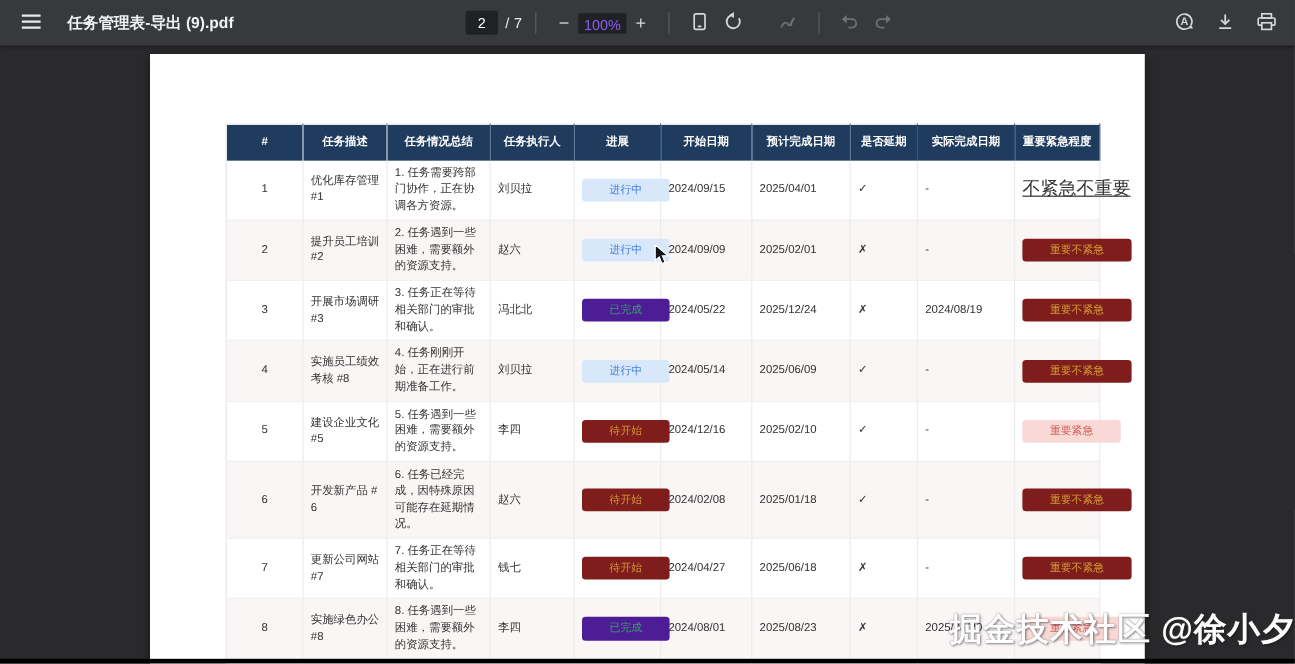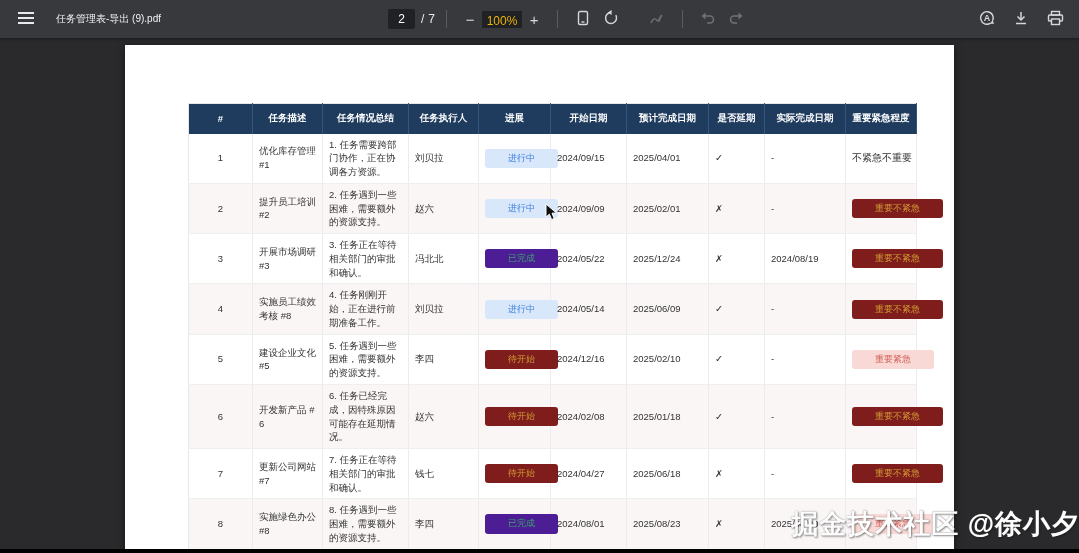--- a/index.html
+++ b/index.html
@@ -11,37 +11,37 @@
   }
 
   
   .toolbar {
     position:absolute; top:0; left:0; right:0; height:38px;
     background:#38393d; color:#e8eaed;
     display:flex; align-items:center; z-index:20;
     box-shadow:0 1px 3px rgba(0,0,0,.4);
   }
   .tb-left { display:flex; align-items:center; gap:16px; padding-left:12px; }
-  .tb-title { font-size:10px; color:#f1f3f4; white-space:nowrap; }
+  .tb-title { font-size:13px; color:#f1f3f4; white-space:nowrap;font-weight:bold; }
   .tb-center { position:absolute; left:388px; top:0; height:38px; display:flex; align-items:center; }
   .tb-right { position:absolute; right:10px; top:0; height:38px; display:flex; align-items:center; gap:6px; }
   .tb-btn {
     background:none; border:none; color:#d5d7db; cursor:pointer;
     width:28px; height:28px; display:flex; align-items:center; justify-content:center;
     border-radius:3px;
   }
   .tb-btn.dim { color:#6e7175; }
   .pagebox {
     width:27px; height:20px; background:#202124; color:#fff; border:none;
     text-align:center; font-size:12px; border-radius:2px; margin-right:6px;
   }
   .pagesep { font-size:12px; color:#e8eaed; margin-right:4px; }
   .pagetotal { font-size:12px; color:#e8eaed; }
   .zoombox {
-    width:40px; height:17px; background:#202124; color:#eab308;
+    width:40px; height:17px; background:#202124; color:#8b5cf6;
     text-align:center; font-size:12px; border-radius:0; line-height:20px;
   }
   .vdiv { width:1px; height:18px; background:#5a5c60; margin:0 11px; }
   .minusplus { font-size:15px; width:24px; }
 
   
   .viewer { position:absolute; inset:38px 0 0 0; background:#2a2a2d; }
   .pdf-page {
     position:absolute; left:125px; top:7px; width:829px; height:520px;
     background:#ffffff; box-shadow:0 2px 8px rgba(0,0,0,.5);
@@ -60,21 +60,21 @@
     line-height:1.45; word-break:break-all;
   }
   tbody tr { height:48px; background:#fff; }
   tbody tr:nth-child(even) { background:#faf6f5; }
   td.c-num { text-align:center; }
   .badge { display:inline-block; font-size:9px; padding:3px 23px; border-radius:3px; white-space:nowrap; }
   .badge.blue   { background:#d8e7fa; color:#4080e0; }
   .badge.green  { background:#4c1d95; color:#3aa46a;text-align:right; }
   .badge.yellow { background:#7f1d1d; color:#d29a33; }
   .badge.red    { background:#f9d9d6; color:#d2625c; }
-  .badge.plain  { background:none; color:#333; padding:0; font-size:10px; }
+  .badge.plain  { background:none; color:#333; padding:0; font-size:15px;text-decoration:underline; }
 
   
   .bottom-bar { position:absolute; left:0; right:0; bottom:0; height:4px; background:#000; z-index:30; }
   .gifox {
     position:absolute; left:12px; top:521px; z-index:25;
     background:rgba(52,52,54,.95); border-radius:11px; height:19px;
     display:flex; align-items:center; gap:5px; padding:0 11px 0 6px;
     color:#e9e9e9; font-size:7.5px; font-weight:bold; letter-spacing:1px;margin-top:32px;
   }
   .watermark {

